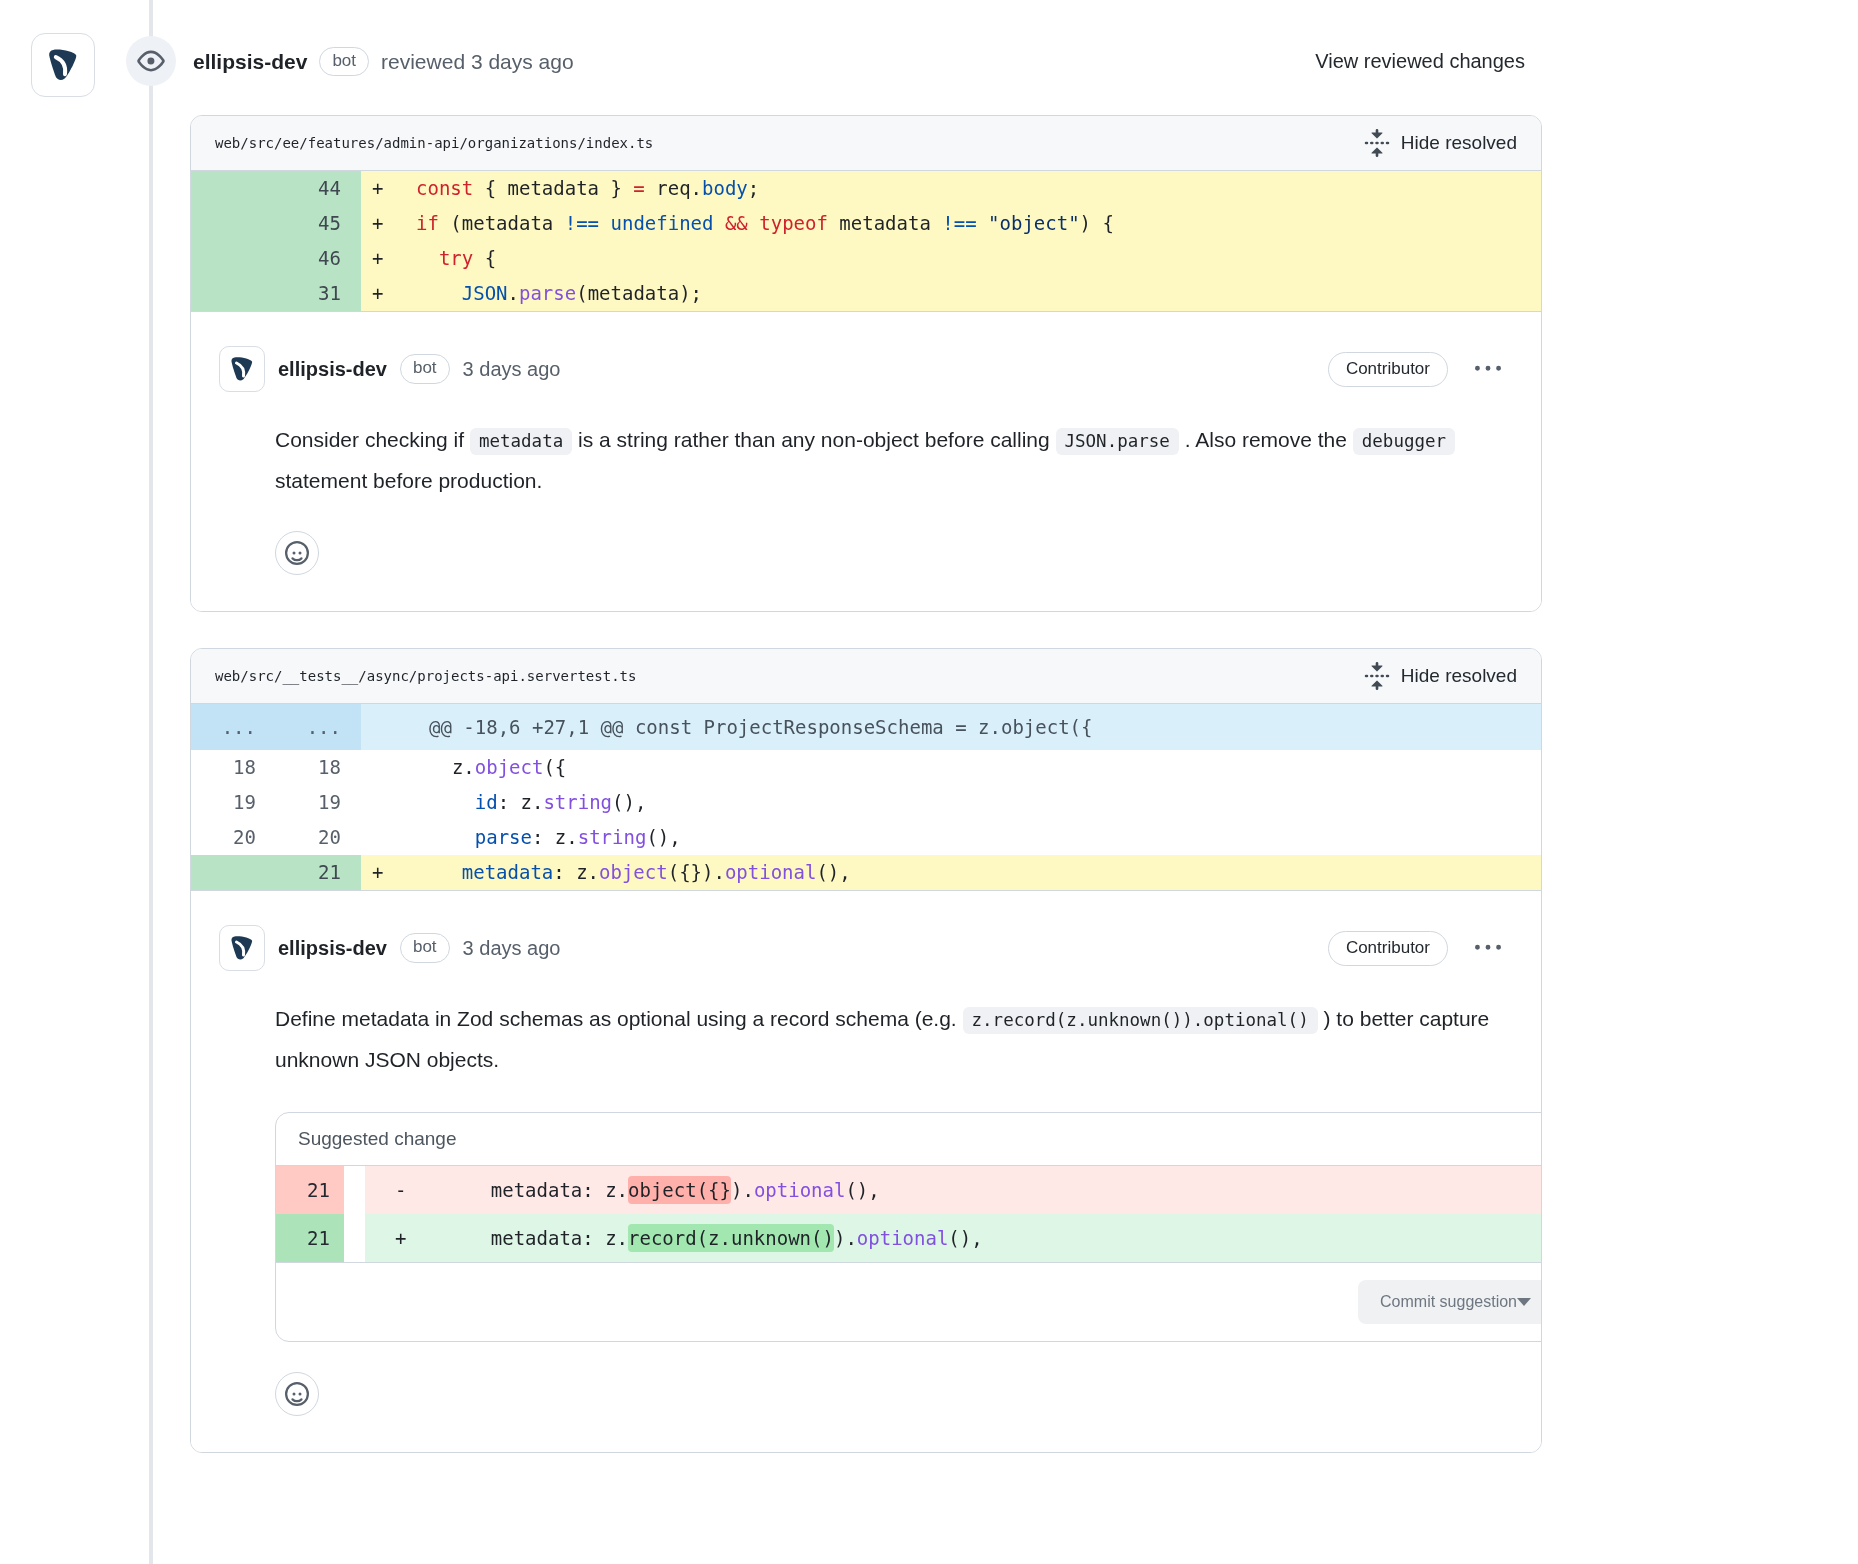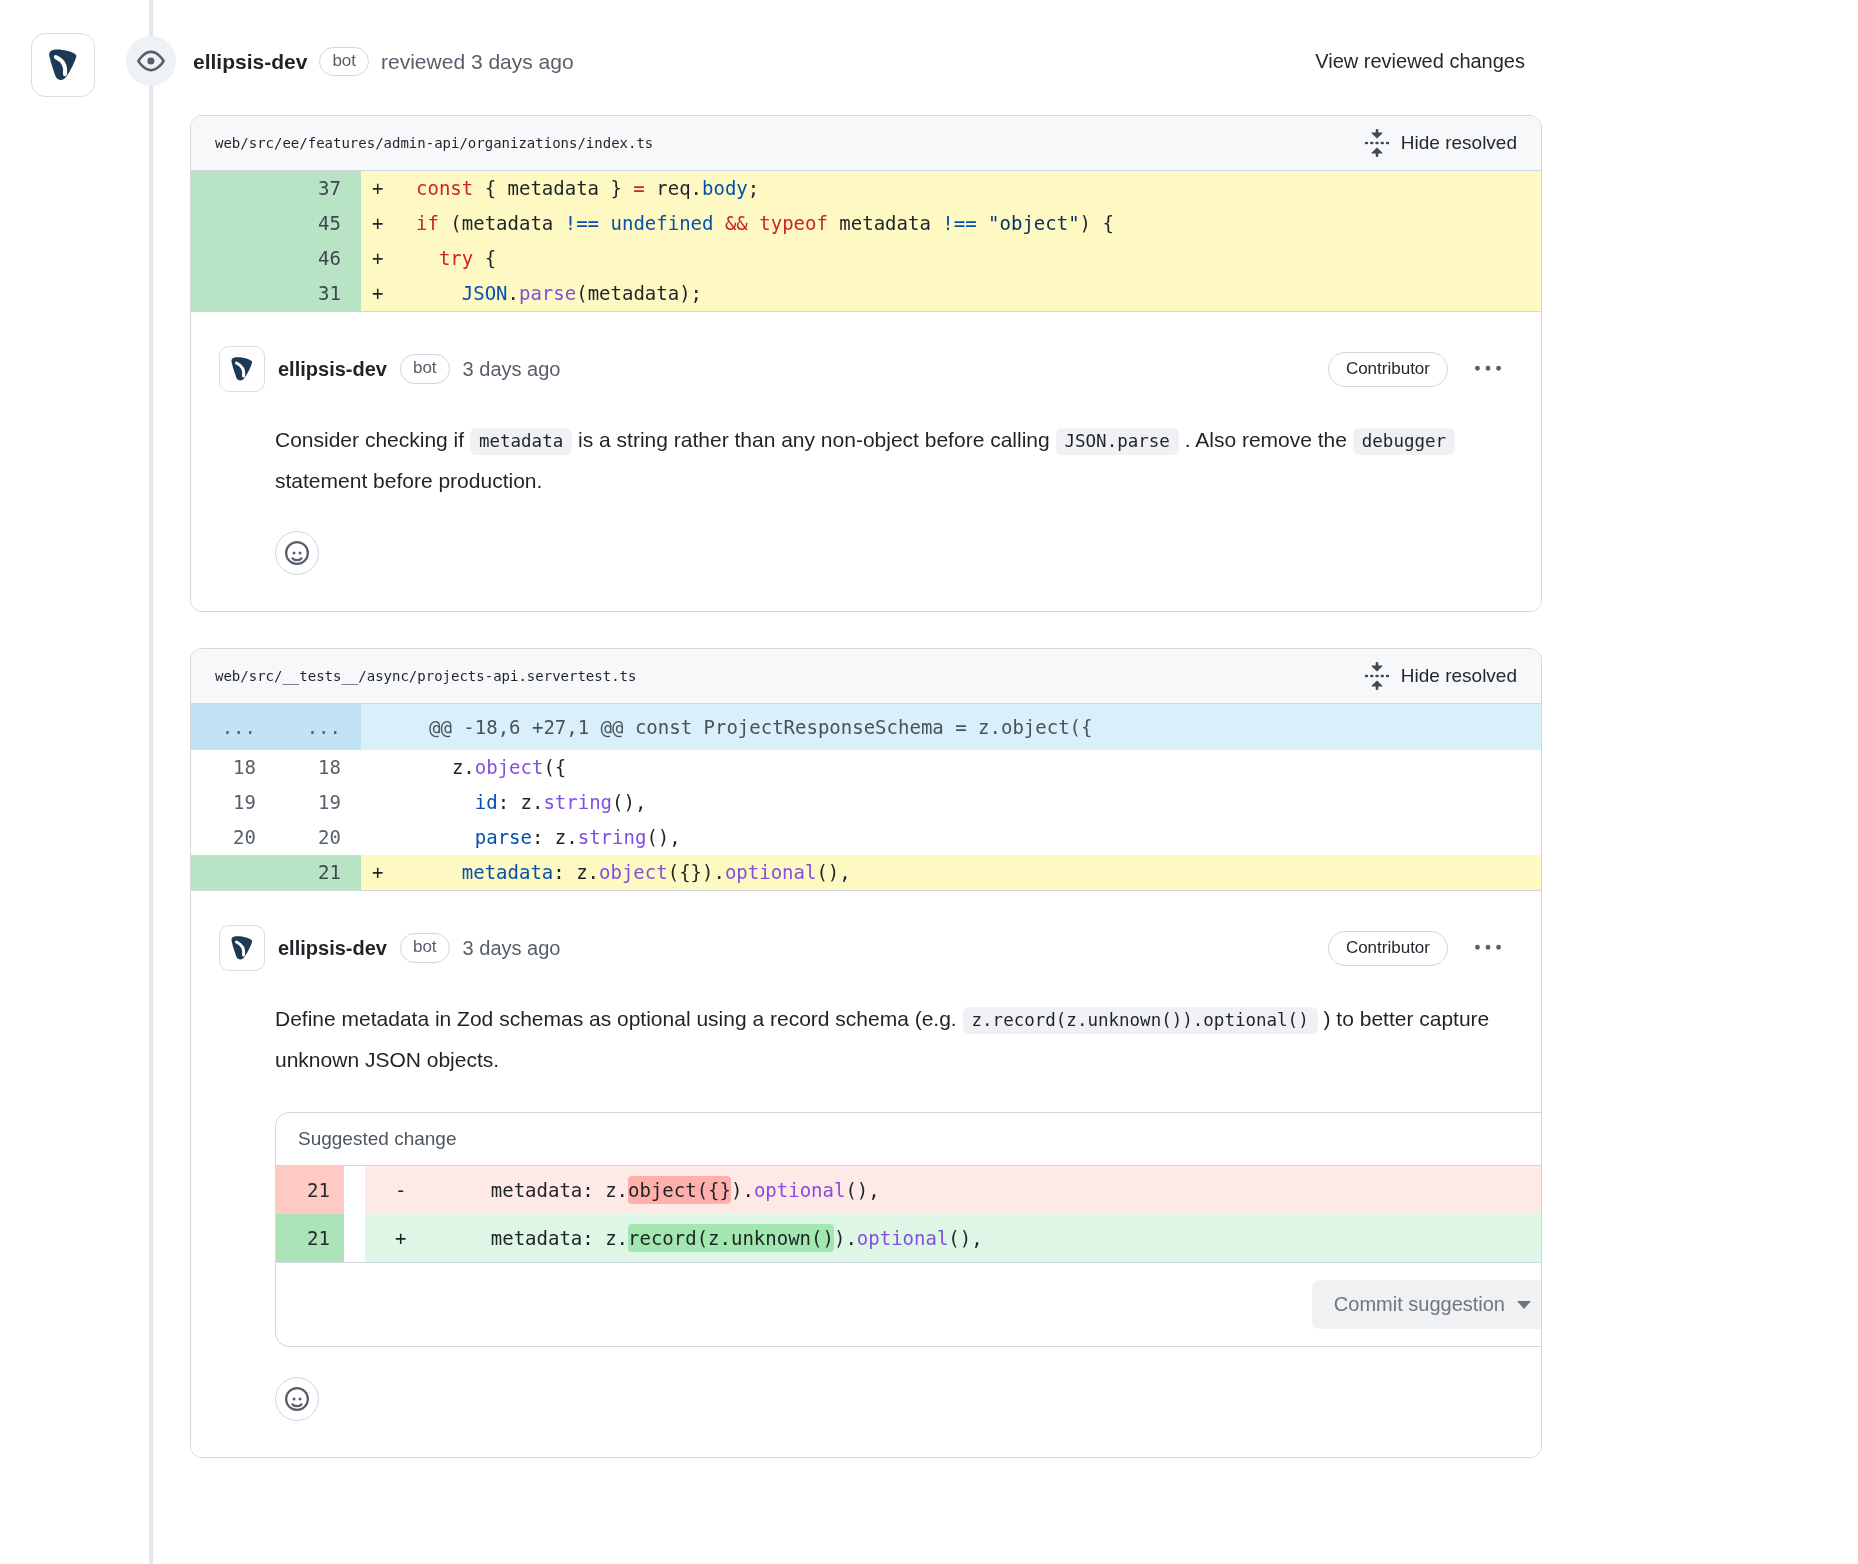--- a/index.html
+++ b/index.html
@@ -86,23 +86,23 @@
   .srow { display:flex; height:48px; line-height:48px; font-family:"DejaVu Sans Mono", monospace; font-size:19px; }
   .sgut { width:68px; flex:none; text-align:right; padding-right:14px; color:#24292f; }
   .scode { flex:1; white-space:pre; padding-left:30px; color:#1f2328;margin-left:21px; }
   .ssign { display:inline-block; width:50px; }
   .srow.del .sgut { background:#ffc9c4; }
   .srow.del .scode { background:#ffe9e7; }
   .srow.add .sgut { background:#ace3b9; }
   .srow.add .scode { background:#def6e5; }
   .sugg-foot { border-top:1px solid #d0d7de; padding:17px 17px; display:flex; justify-content:flex-end; }
   .commit-btn {
-    display:flex; align-items:center; gap:12px; background:#eff1f3; color:#6e7781;
+    display:flex; align-items:center; background:#eff1f3; color:#6e7781;
     border:none; border-radius:8px; padding:13px 22px; font-family:inherit;
-    font-size:20px; font-weight:500; cursor:pointer;
+    font-size:16px; font-weight:500; cursor:pointer;
   }
   .caret { width:0; height:0; border-left:7px solid transparent; border-right:7px solid transparent; border-top:8px solid #6e7781; }
 </style>
 </head>
 <body>
 
 <div class="timeline"></div>
 
 <a class="big-avatar">
   <svg width="42" height="42" viewBox="0 0 32 32">
@@ -135,21 +135,21 @@
           <path d="M10.896 2H8.75V.75a.75.75 0 0 0-1.5 0V2H5.104a.25.25 0 0 0-.177.427l2.896 2.896a.25.25 0 0 0 .354 0l2.896-2.896A.25.25 0 0 0 10.896 2ZM8.75 15.25a.75.75 0 0 1-1.5 0V14H5.104a.25.25 0 0 1-.177-.427l2.896-2.896a.25.25 0 0 1 .354 0l2.896 2.896a.25.25 0 0 1-.177.427H8.75v1.25Zm-6.5-6.5a.75.75 0 0 0 0-1.5h-.5a.75.75 0 0 0 0 1.5h.5ZM6 8a.75.75 0 0 1-.75.75h-.5a.75.75 0 0 1 0-1.5h.5A.75.75 0 0 1 6 8Zm2.25.75a.75.75 0 0 0 0-1.5h-.5a.75.75 0 0 0 0 1.5h.5ZM12 8a.75.75 0 0 1-.75.75h-.5a.75.75 0 0 1 0-1.5h.5A.75.75 0 0 1 12 8Zm2.25.75a.75.75 0 0 0 0-1.5h-.5a.75.75 0 0 0 0 1.5h.5Z"></path>
         </svg>
         <span>Hide resolved</span>
       </button>
     </header>
 
     <div class="diff">
         <div class="drow add">
           <div class="gut">
             <span class="gcell"></span>
-            <span class="gcell">37</span>
+            <span class="gcell">44</span>
           </div>
           <div class="lcode"><span class="sign">+</span><span class="seg-k">const</span><span class="seg-p"> { metadata } </span><span class="seg-k">=</span><span class="seg-p"> req.</span><span class="seg-e">body</span><span class="seg-p">;</span></div>
         </div>
         <div class="drow add">
           <div class="gut">
             <span class="gcell"></span>
             <span class="gcell">45</span>
           </div>
           <div class="lcode"><span class="sign">+</span><span class="seg-k">if</span><span class="seg-p"> (metadata </span><span class="seg-e">!==</span><span class="seg-p"> </span><span class="seg-e">undefined</span><span class="seg-p"> </span><span class="seg-k">&amp;&amp;</span><span class="seg-p"> </span><span class="seg-k">typeof</span><span class="seg-p"> metadata </span><span class="seg-e">!==</span><span class="seg-p"> </span><span class="seg-s">"object"</span><span class="seg-p">) {</span></div>
         </div>

